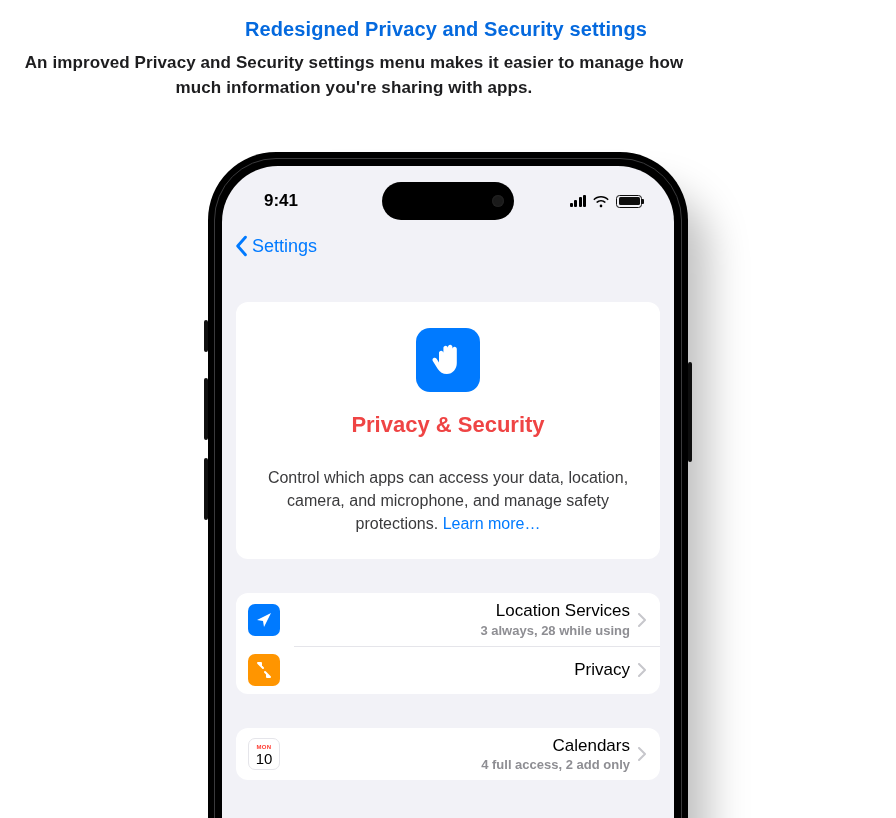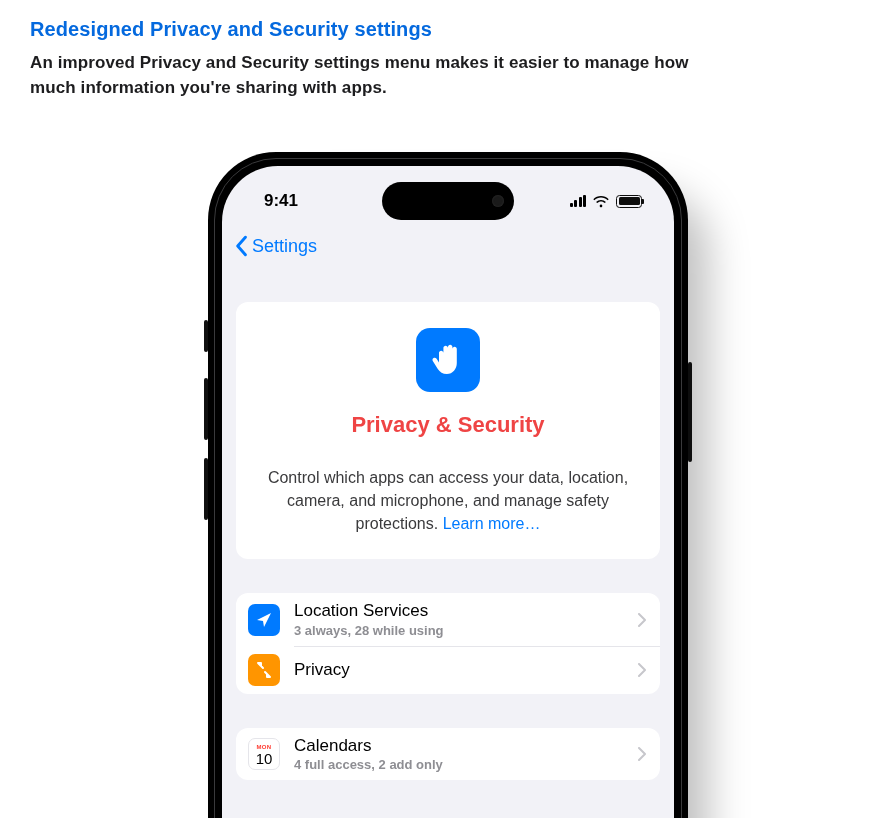--- a/index.html
+++ b/index.html
@@ -5,21 +5,22 @@
   * { box-sizing: border-box; margin: 0; padding: 0; }
   body {
     font-family: -apple-system, BlinkMacSystemFont, "Segoe UI", Helvetica, Arial, sans-serif;
     background: #fff;
     width: 896px;
     height: 818px;
     overflow: hidden;
     position: relative;
   }
   .page-header {
-    padding: 18px 28px 0 30px;
+    padding: 18px 28px 0 24px;
+    text-align: center;
   }
   .page-title {
     color: #0469de;
     font-size: 20px;
     font-weight: 700;
     margin-bottom: 10px;
     letter-spacing: 0.1px;
   }
   .page-desc {
     color: #1d1d1f;
@@ -168,20 +169,21 @@
   .content {
     position:absolute;
     top: 110px; left:0; right:0; bottom:0;
     overflow:hidden;
     padding: 26px 14px 0 14px;
   }
   .card {
     background:#fff;
     border-radius:12px;
     margin-bottom: 34px;
+    text-align: right;
   }
   .hero-card {
     padding: 26px 20px 24px 20px;
     text-align:center;
   }
   .hero-icon {
     width:64px; height:64px;
     background:#007aff;
     border-radius:14px;
     margin:0 auto 20px auto;

